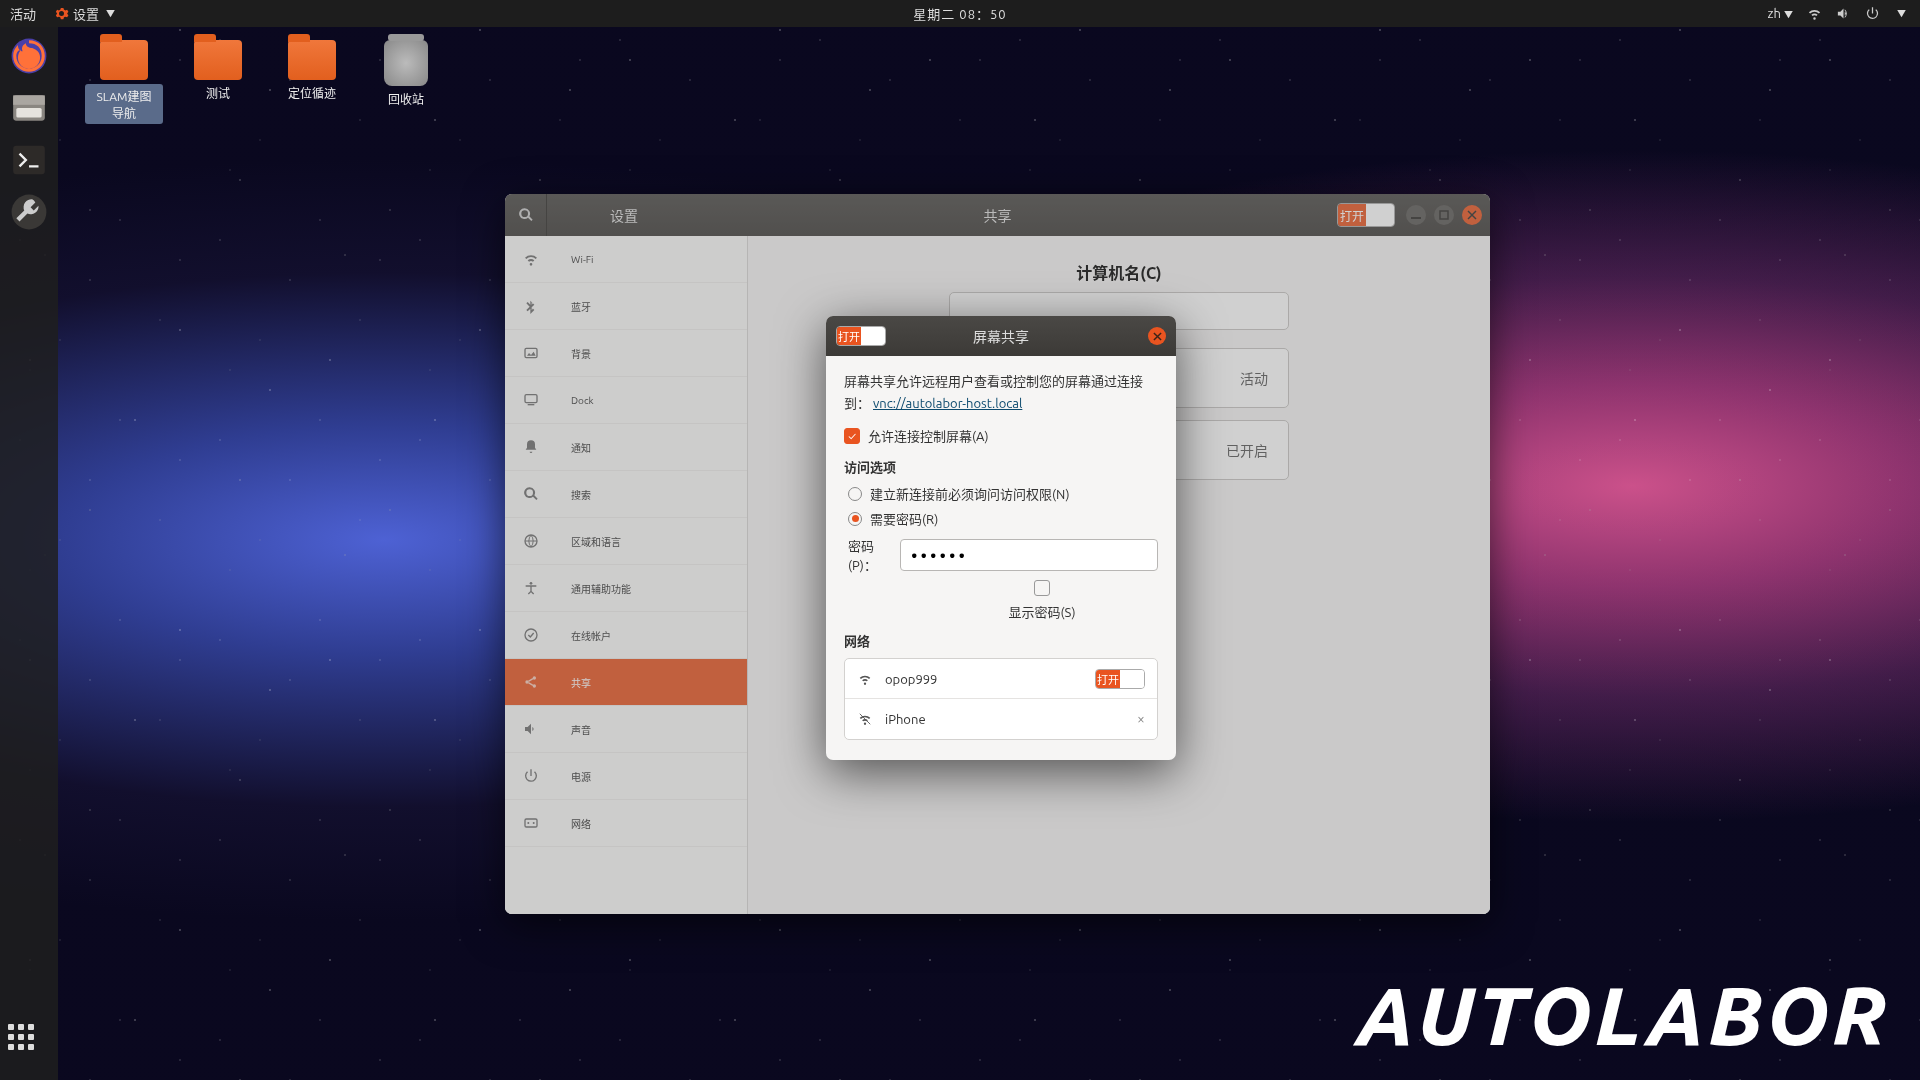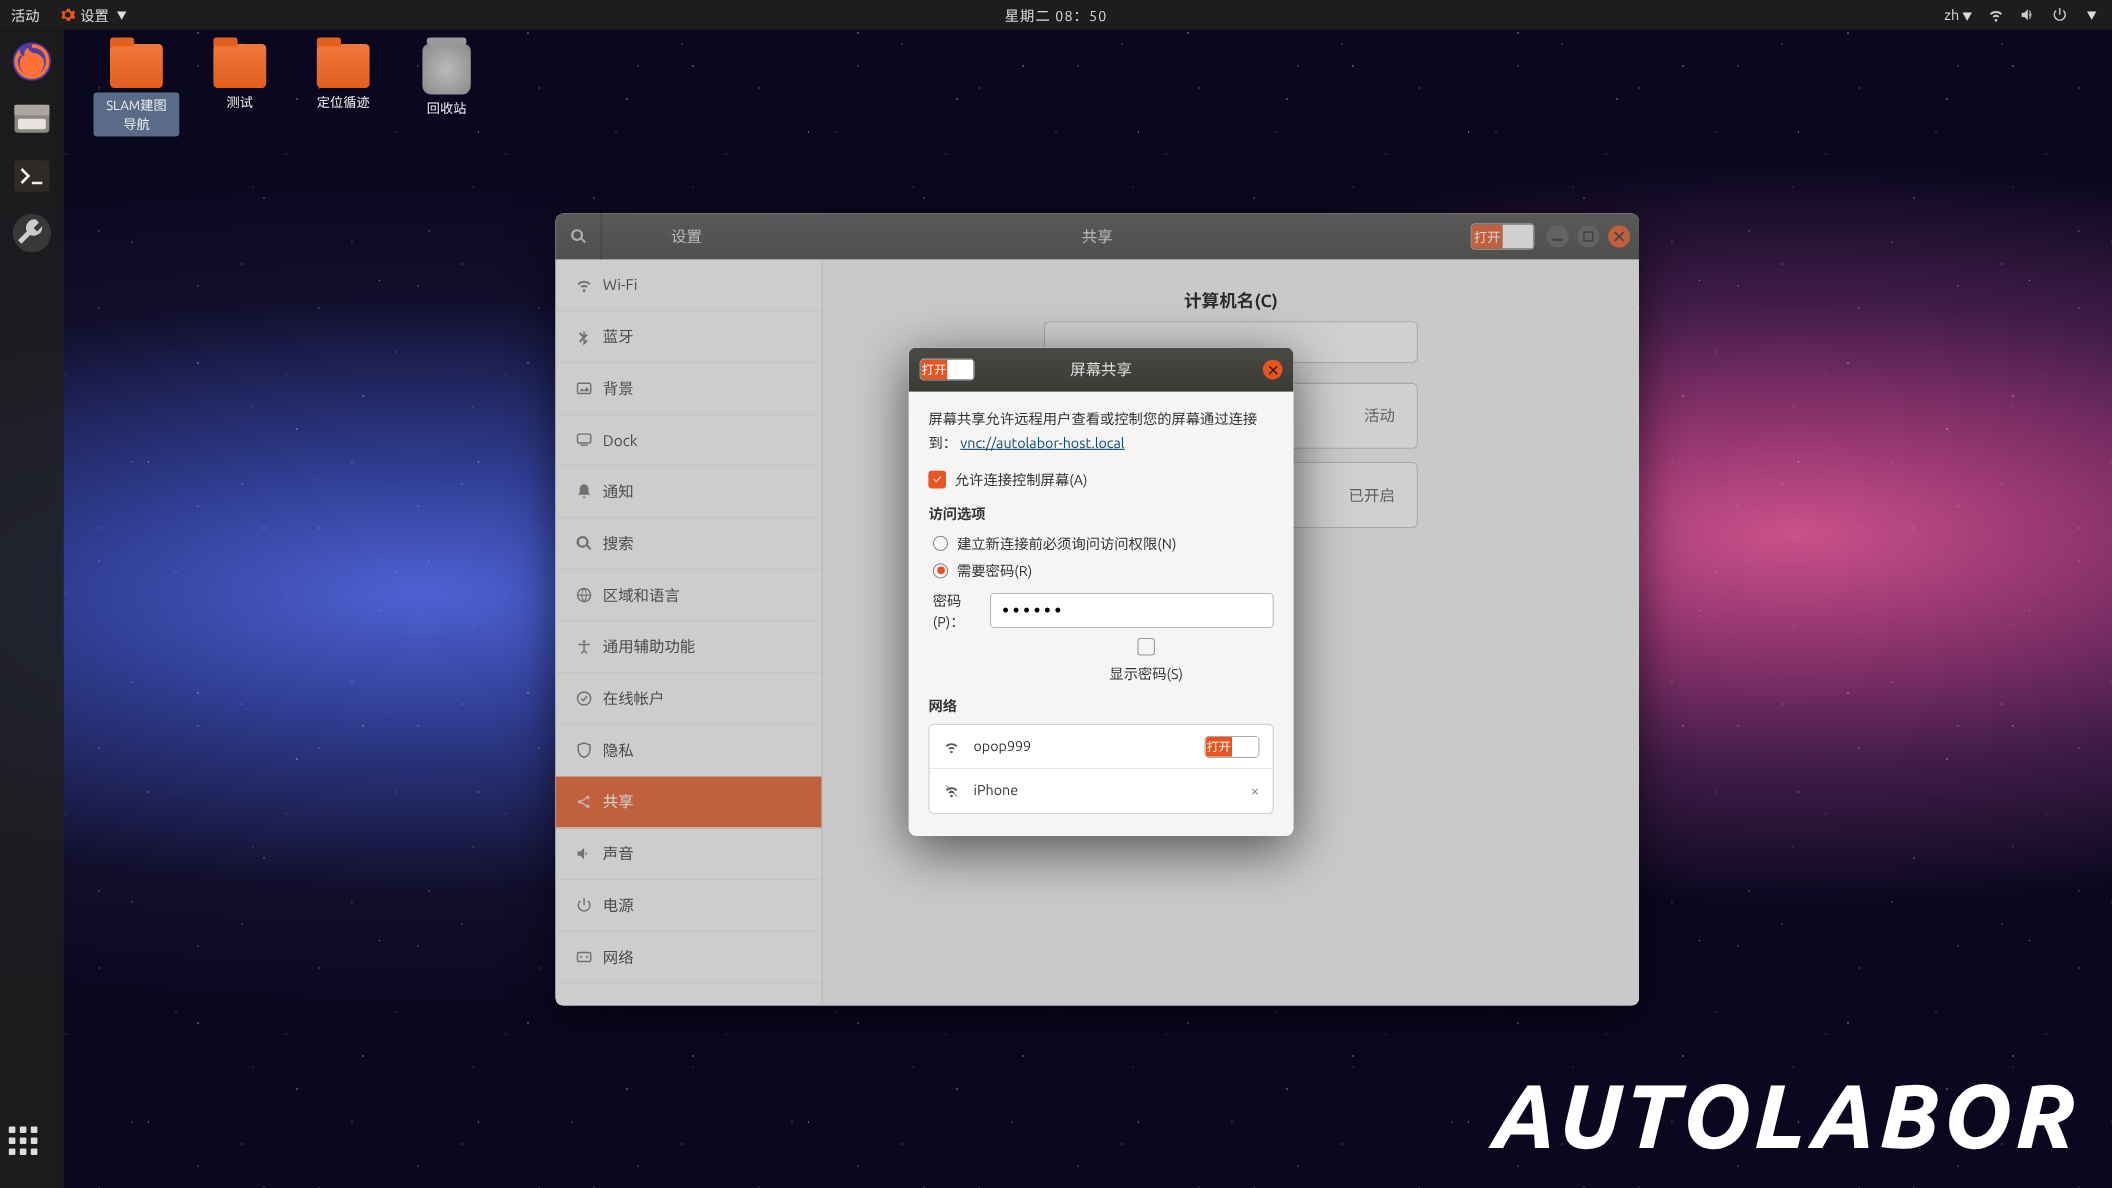--- a/index.html
+++ b/index.html
@@ -61,21 +61,21 @@
 .win-btn { width:20px; height:20px; border-radius:50%; background:#5a5855; display:flex; align-items:center; justify-content:center; }
 .win-btn.close { background:#e95420; }
 .win-btn svg { width:10px; height:10px; fill:#2a2826; }
 
 .switch { width:58px; height:24px; border-radius:4px; display:flex; overflow:hidden; font-size:12px; border:1px solid #aaa; }
 .switch .on { background:#e95420; color:#fff; flex:1; display:flex; align-items:center; justify-content:center; }
 .switch .off { background:#fff; flex:1; }
 .switch.small { width:50px; height:20px; font-size:11px; }
 
 .sidebar { position:absolute; left:0; top:42px; bottom:0; width:243px; background:#fafaf9; border-right:1px solid #d7d6d4; overflow-y:auto; }
-.side-item { height:47px; display:flex; align-items:center; gap:9px; padding:0 18px; font-size:14px; color:#333; border-bottom:1px solid #eeedec; }
+.side-item { height:47px; display:flex; align-items:center; gap:32px; padding:0 18px; font-size:10px; color:#333; border-bottom:1px solid #eeedec; }
 .side-item.active { background:#e95420; color:#fff; }
 .side-item svg { width:16px; height:16px; fill:currentColor; opacity:.7; }
 
 .content { position:absolute; left:243px; right:0; top:42px; bottom:0; padding:24px 40px; background:#f6f5f4; }
 .field-label { font-size:16px; font-weight:600; text-align:center; margin-bottom:8px; }
 .big-input { width:340px; height:38px; border:1px solid #c6c4c2; border-radius:5px; background:#fff; margin:0 auto 18px; display:block; }
 .list-row { width:340px; height:60px; border:1px solid #c6c4c2; border-radius:5px; background:#fff; margin:0 auto 12px; display:flex; align-items:center; justify-content:flex-end; padding:0 20px; font-size:14px; color:#555; }
 
 
 .overlay { position:absolute; inset:0; background:rgba(120,120,120,.35); z-index:50; }
@@ -282,26 +282,20 @@
         </svg>
         <span>通用辅助功能</span>
       </div>
       <div class="side-item">
         <svg viewBox="0 0 24 24">
           <circle cx="12" cy="12" r="9" fill="none" stroke="currentColor" stroke-width="2"></circle>
           <path d="M8 12l3 3 5-6" stroke="currentColor" stroke-width="2" fill="none"></path>
         </svg>
         <span>在线帐户</span>
       </div>
-      <div class="side-item">
-        <svg viewBox="0 0 24 24">
-          <path d="M12 2l8 3v6c0 5-3 9-8 11-5-2-8-6-8-11V5z" fill="none" stroke="currentColor" stroke-width="2"></path>
-        </svg>
-        <span>隐私</span>
-      </div>
       <div class="side-item active">
         <svg viewBox="0 0 24 24">
           <circle cx="6" cy="12" r="2.5"></circle>
           <circle cx="17" cy="6" r="2.5"></circle>
           <circle cx="17" cy="18" r="2.5"></circle>
           <path d="M8 11l7-4M8 13l7 4" stroke="currentColor" stroke-width="2"></path>
         </svg>
         <span>共享</span>
       </div>
       <div class="side-item">

